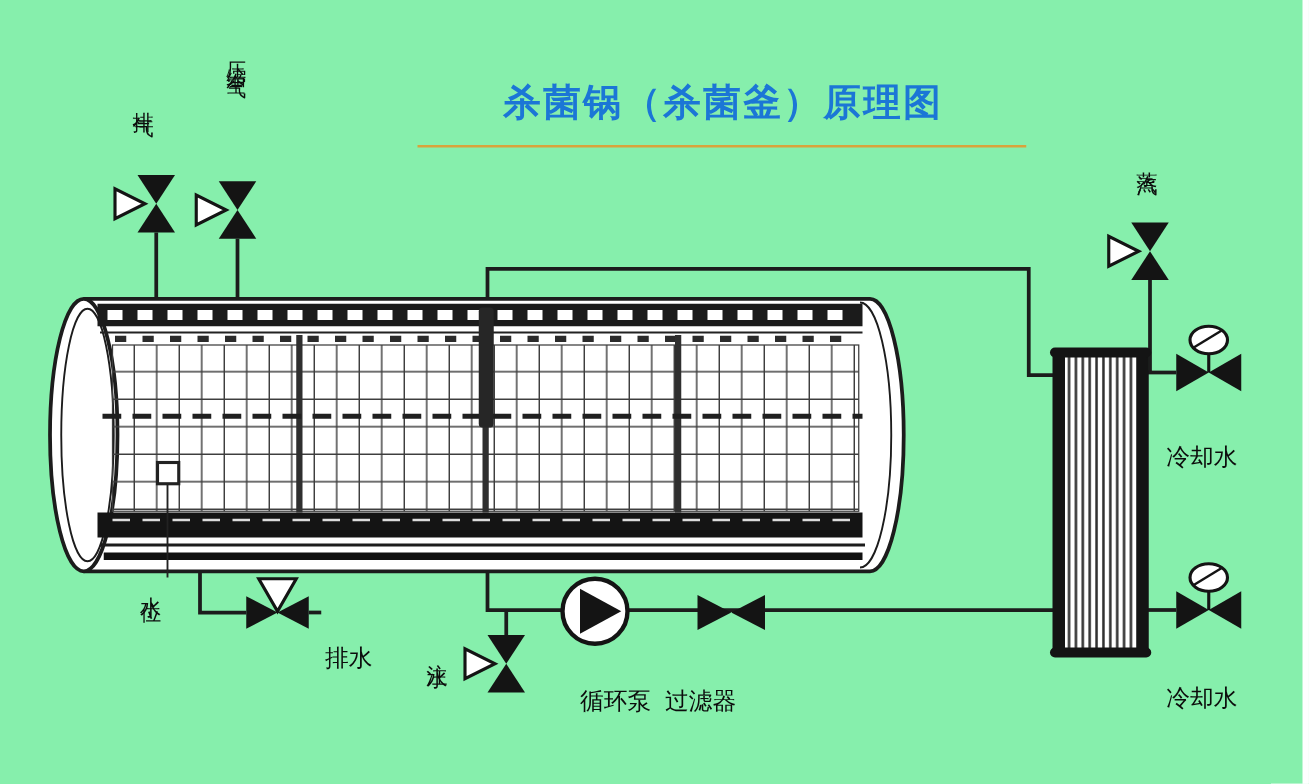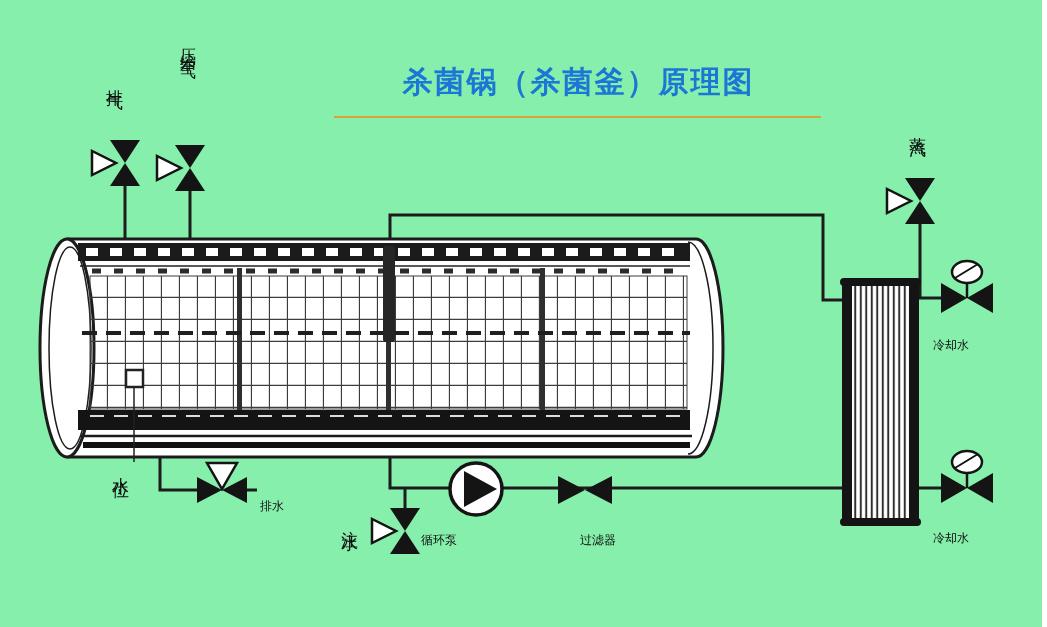--- a/index.html
+++ b/index.html
@@ -13,21 +13,21 @@
     font-size:30px;font-weight:bold;color:#1b76d6;letter-spacing:2px;white-space:nowrap;
   }
   .title-underline{
     position:absolute;left:334px;top:116px;width:487px;height:2px;background:#d8a33c;
   }
   .vlabel{
     position:absolute;writing-mode:vertical-rl;text-orientation:upright;
     font-size:17px;letter-spacing:4px;color:#0c0c0c;line-height:1;white-space:nowrap;
   }
   .hlabel{
-    position:absolute;font-size:12px;color:#0c0c0c;white-space:nowrap;
+    position:absolute;font-size:19px;color:#0c0c0c;white-space:nowrap;margin-top:16px;
   }
 </style>
 </head>
 <body>
 
 <div id="stage">
 
   <svg width="1047" height="627" viewBox="0 0 1047 627">
     <defs>
       <pattern id="gridp" width="18" height="22" patternUnits="userSpaceOnUse" x="90" y="276">
@@ -150,18 +150,18 @@
   <div class="title">杀菌锅（杀菌釜）原理图</div>
   <div class="title-underline"></div>
 
   <div class="vlabel" style="left:106px;top:76px;">排气</div>
   <div class="vlabel" style="left:180px;top:36px;font-size:16px;letter-spacing:5px;">压缩空气</div>
   <div class="vlabel" style="left:909px;top:123px;">蒸汽</div>
   <div class="vlabel" style="left:112px;top:464px;">水位</div>
   <div class="vlabel" style="left:341px;top:517px;">注水</div>
 
   <div class="hlabel" style="left:260px;top:498px;">排水</div>
-  <div class="hlabel" style="left:421px;top:532px;">循环泵</div>
-  <div class="hlabel" style="left:580px;top:532px;">过滤器</div>
+  <div class="hlabel" style="left:464px;top:532px;">循环泵</div>
+  <div class="hlabel" style="left:532px;top:532px;">过滤器</div>
   <div class="hlabel" style="left:933px;top:337px;">冷却水</div>
   <div class="hlabel" style="left:933px;top:530px;">冷却水</div>
 
 </div>
 
 </body></html>

